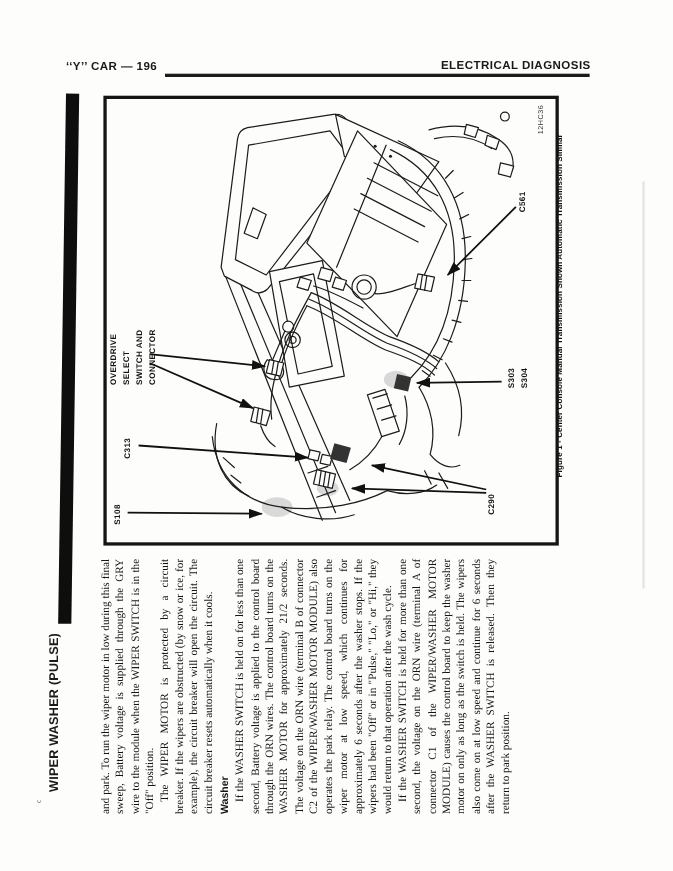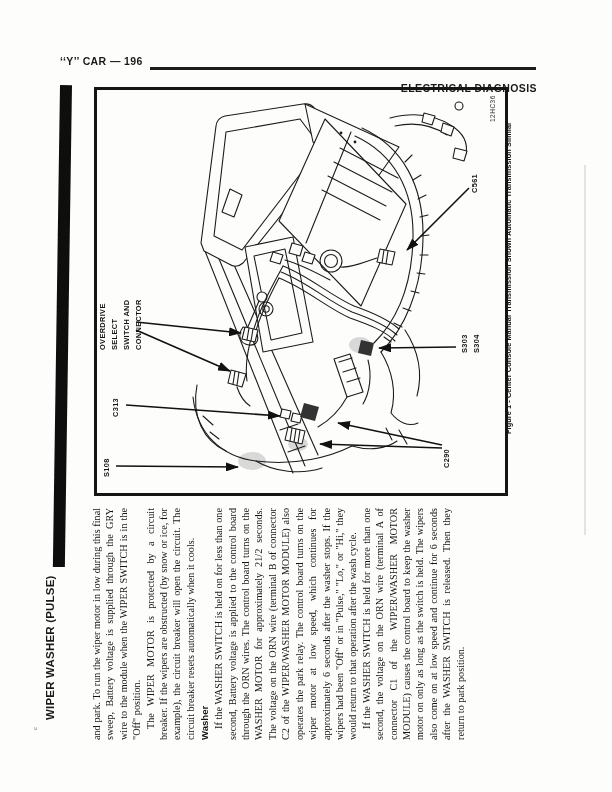--- a/index.html
+++ b/index.html
@@ -5,21 +5,21 @@
   html,body { margin:0; padding:0; background:#ffffff; }
   .page {
     position:relative; width:612px; height:792px; background:#fdfdfc;
     overflow:hidden; color:#1a1a1a;
     font-family:"Liberation Sans", sans-serif;
   }
   
   .rot { position:absolute; transform-origin:0 0; transform:rotate(-90deg) translateX(-100%); }
 
   .hdr-left  { position:absolute; left:60px; top:55px; font:bold 10.5px "Liberation Sans",sans-serif; letter-spacing:.4px; }
-  .hdr-right { position:absolute; right:75px; top:54px; font:bold 10.5px "Liberation Sans",sans-serif; letter-spacing:.4px;margin-top:28px; }
+  .hdr-right { position:absolute; right:75px; top:54px; font:bold 10.5px "Liberation Sans",sans-serif; letter-spacing:.4px; }
   .hdr-rule  { position:absolute; left:150px; top:67px; width:386px; height:2.5px; background:#1c1c1c; }
 
   .section-bar { position:absolute; left:60px; top:85px; width:12px; height:482px; background:#0e0e0e;
                  transform:rotate(0.85deg); transform-origin:0 0; }
   .side-label  { font:bold 11.5px "Liberation Sans",sans-serif; letter-spacing:.2px; white-space:nowrap; }
   .corner-mark { font:7px "Liberation Serif",serif; color:#555; }
 
   .figure-frame { position:absolute; left:94px; top:87px; width:414px; height:409px;
                   border:3px solid #151515; box-sizing:border-box; background:transparent; }
 

